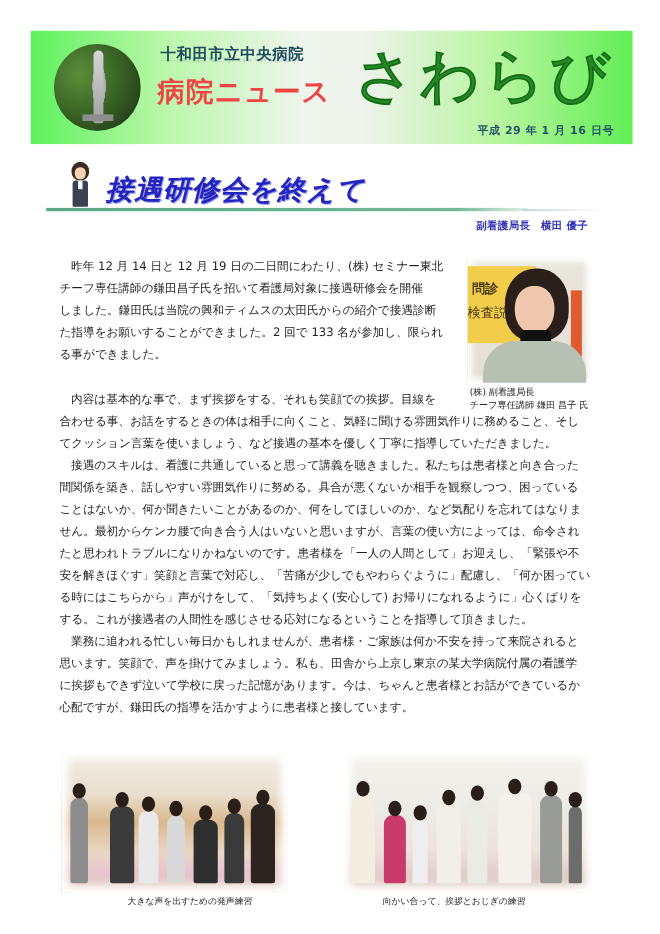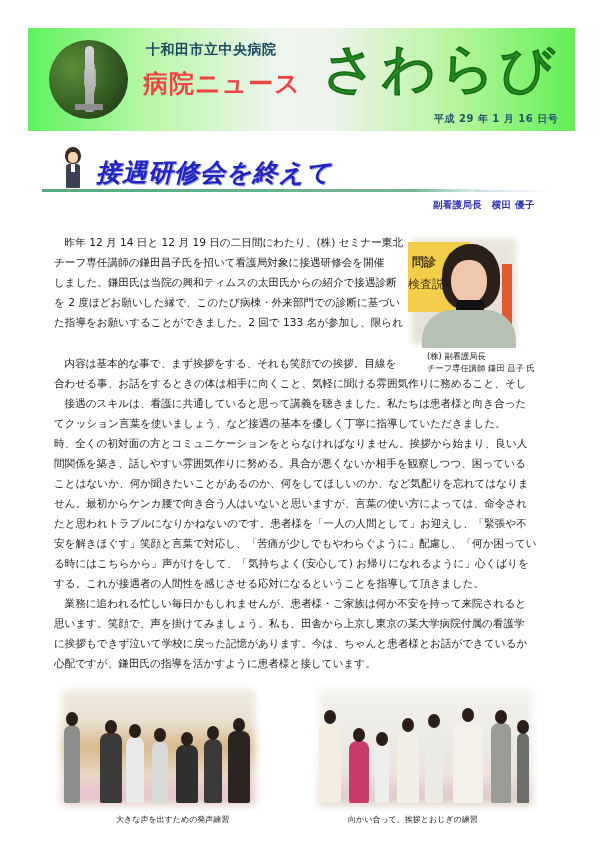--- a/index.html
+++ b/index.html
@@ -86,21 +86,21 @@
     }
 
     
     .para-block { position: absolute; left: 54px; font-size: 10.6px; line-height: 20px; color: #1e1e1e; }
     .para-line { white-space: nowrap; height: 20px; }
     .para-narrow { top: 232px; width: 360px; }
     .para-wide { top: 353px; width: 500px; }
 
     
     .instructor-photo {
-      position: absolute; left: 408px; top: 234px; width: 112px; height: 114px;
+      position: absolute; left: 425px; top: 234px; width: 112px; height: 114px;
       background: linear-gradient(180deg, #e9e6de 0%, #e4e0d6 100%);
       overflow: hidden;
       box-shadow: 0 0 6px 4px #fff inset;
     }
     .instructor-photo .poster {
       position: absolute; left: 0; top: 8px; width: 62px; height: 70px;
       background: #f2cd4a;
     }
     .instructor-photo .poster-text1 {
       position: absolute; left: 4px; top: 20px; font-size: 12px; font-weight: bold; color: #4b3a18;
@@ -180,45 +180,44 @@
 </div>
 <div class="article-title">接遇研修会を終えて</div>
 <div class="heading-rule"></div>
 <div class="heading-rule-fade"></div>
 <div class="author">副看護局長　横田 優子</div>
 
 <div class="para-block para-narrow">
   <div class="para-line">　昨年 12 月 14 日と 12 月 19 日の二日間にわたり、(株) セミナー東北</div>
   <div class="para-line">チーフ専任講師の鎌田昌子氏を招いて看護局対象に接遇研修会を開催</div>
   <div class="para-line">しました。鎌田氏は当院の興和ティムスの太田氏からの紹介で接遇診断</div>
-  <div class="para-line">を 2 度ほどお願いした縁で、このたび病棟・外来部門での診断に基づい</div>
   <div class="para-line">た指導をお願いすることができました。2 回で 133 名が参加し、限られ</div>
+  <div class="para-line">る事ができました。</div>
 </div>
 
 <div class="instructor-photo">
   <div class="poster"></div>
   <div class="poster-text1">問診</div>
   <div class="poster-text2">検査説</div>
   <div class="red-stripe"></div>
   <div class="hair"></div>
   <div class="face"></div>
   <div class="neck"></div>
   <div class="jacket"></div>
 </div>
 <div class="instructor-caption">
   <div>(株) 副看護局長</div>
   <div>チーフ専任講師 鎌田 昌子 氏</div>
 </div>
 
 <div class="para-block para-wide">
   <div class="para-line">　内容は基本的な事で、まず挨拶をする、それも笑顔での挨拶。目線を</div>
   <div class="para-line">合わせる事、お話をするときの体は相手に向くこと、気軽に聞ける雰囲気作りに務めること、そし</div>
+  <div class="para-line">てクッション言葉を使いましょう、など接遇の基本を優しく丁寧に指導していただきました。</div>
   <div class="para-line">　接遇のスキルは、看護に共通していると思って講義を聴きました。私たちは患者様と向き合った</div>
-  <div class="para-line">てクッション言葉を使いましょう、など接遇の基本を優しく丁寧に指導していただきました。</div>
-  <div class="para-line">時、全くの初対面の方とコミュニケーションをとらなければなりません。挨拶から始まり、良い人</div>
   <div class="para-line">間関係を築き、話しやすい雰囲気作りに努める。具合が悪くないか相手を観察しつつ、困っている</div>
   <div class="para-line">ことはないか、何か聞きたいことがあるのか、何をしてほしいのか、など気配りを忘れてはなりま</div>
   <div class="para-line">せん。最初からケンカ腰で向き合う人はいないと思いますが、言葉の使い方によっては、命令され</div>
   <div class="para-line">たと思われトラブルになりかねないのです。患者様を「一人の人間として」お迎えし、「緊張や不</div>
   <div class="para-line">安を解きほぐす」笑顔と言葉で対応し、「苦痛が少しでもやわらぐように」配慮し、「何か困ってい</div>
   <div class="para-line">る時にはこちらから」声がけをして、「気持ちよく(安心して) お帰りになれるように」心くばりを</div>
   <div class="para-line">する。これが接遇者の人間性を感じさせる応対になるということを指導して頂きました。</div>
   <div class="para-line">　業務に追われる忙しい毎日かもしれませんが、患者様・ご家族は何か不安を持って来院されると</div>
   <div class="para-line">思います。笑顔で、声を掛けてみましょう。私も、田舎から上京し東京の某大学病院付属の看護学</div>
   <div class="para-line">に挨拶もできず泣いて学校に戻った記憶があります。今は、ちゃんと患者様とお話ができているか</div>

